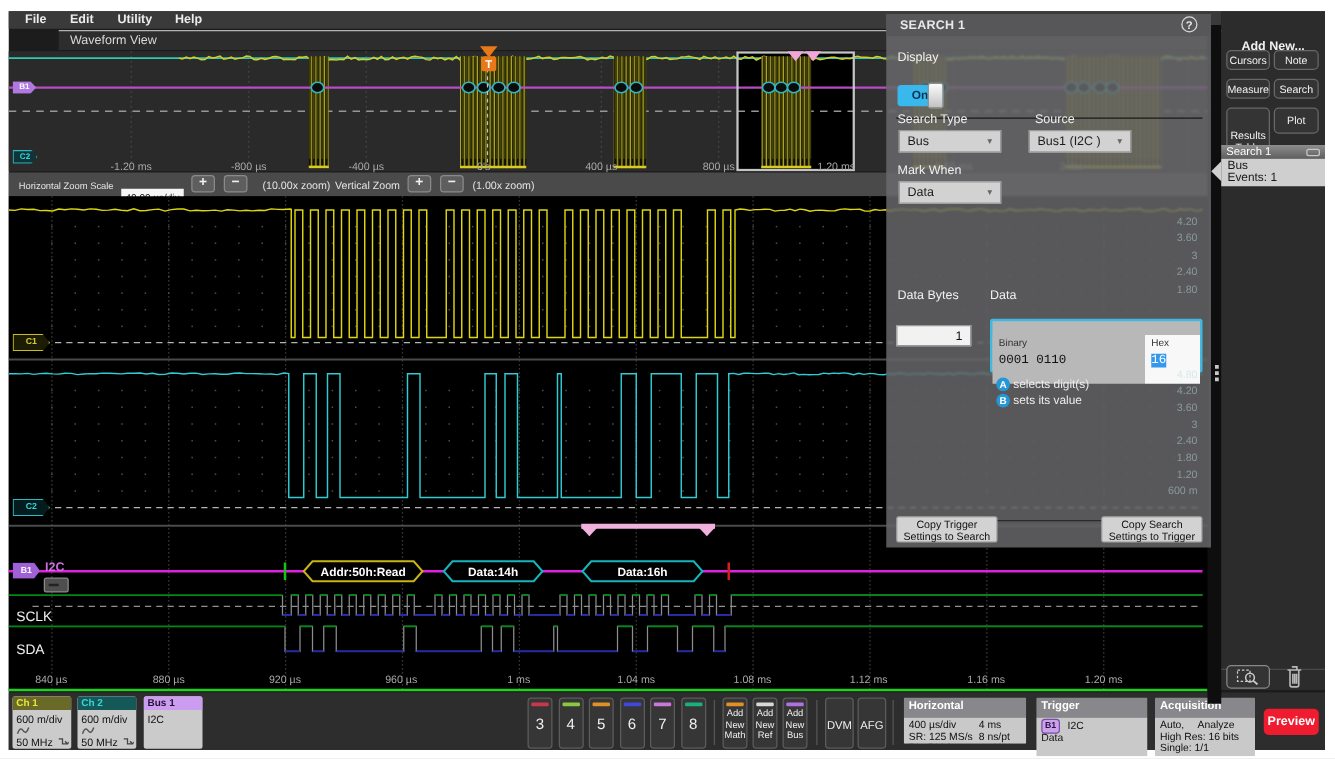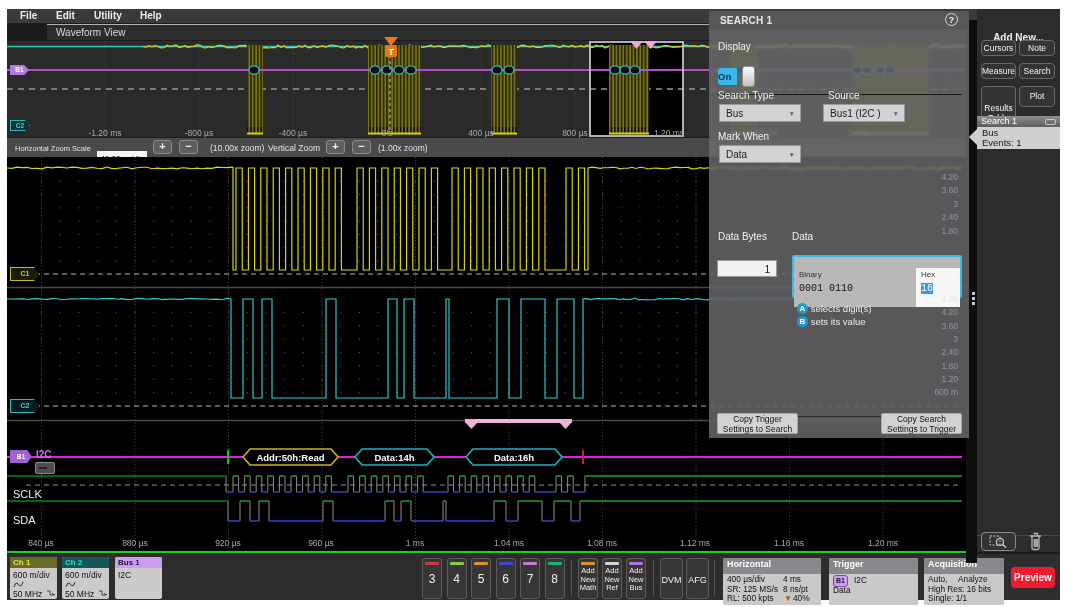--- a/index.html
+++ b/index.html
@@ -1041,21 +1041,21 @@
     <div class="vsep" style="left:646px"></div>
     <div class="numbtn" style="left:653px;width:23px">
         <div class="nm1">DVM</div>
       </div>
     <div class="numbtn" style="left:679px;width:23px">
         <div class="nm1">AFG</div>
       </div>
     <div class="vsep" style="left:707px"></div>
     <div class="panelcard" style="left:716px;width:98px">
         <div class="hd">Horizontal</div>
-        <div class="bd" style="height:31px">
+        <div class="bd" style="height:21px">
       <span style="position:absolute;left:4px;top:1px">400 µs/div</span>
           <span style="position:absolute;left:60px;top:1px">4 ms</span>
       <span style="position:absolute;left:4px;top:10.5px">SR: 125 MS/s</span>
           <span style="position:absolute;left:60px;top:10.5px">8 ns/pt</span>
       <span style="position:absolute;left:4px;top:20px">RL: 500 kpts</span>
           <span style="position:absolute;left:61px;top:20px;color:#b06000">▼</span>
           <span style="position:absolute;left:70px;top:20px">40%</span>
     </div>
       </div>
     <div class="panelcard" style="left:822px;width:89px">
@@ -1099,21 +1099,21 @@
     </div>
     <svg width="17" height="20" style="position:absolute;left:50px;top:522px">
         <path d="M3 5 h11 M5 5 v12 a1.5 1.5 0 0 0 1.5 1.5 h4 a1.5 1.5 0 0 0 1.5 -1.5 v-12 M6.5 2.5 h4 v2.5 M7.3 8 v8 M8.8 8 v8 M10.3 8 v8" stroke="#b8b8b8" fill="none" stroke-width="1.3"></path>
       </svg>
   </div>
   <div id="wedge"></div>
 
   <div id="spanel">
     <div class="hdr">SEARCH 1<span style="position:absolute;right:11px;top:2px;width:13px;height:13px;border:1.5px solid #d8d8d8;border-radius:50%;font-size:9px;font-weight:bold;text-align:center;line-height:13px">?</span></div>
     <div class="lab" style="left:9px;top:30px">Display</div>
-    <div class="abs" style="left:9px;top:46px;width:19px;height:17px;background:#38b8ec;border-radius:3px 0 0 3px;color:#093450;font-size:9.5px;font-weight:bold;text-align:left;line-height:17px">On</div>
+    <div class="abs" style="left:9px;top:46px;width:36px;height:17px;background:#38b8ec;border-radius:3px 0 0 3px;color:#093450;font-size:9.5px;font-weight:bold;text-align:center;line-height:17px">On</div>
     <div class="abs" style="left:33px;top:44px;width:13px;height:21px;background:linear-gradient(#fcfcfc,#c2c2c2);border:1px solid #909090;border-radius:3px"></div>
     <div class="abs" style="left:8px;top:72px;width:245px;height:1px;background:#1a1a1a"></div>
     <div class="lab" style="left:9px;top:79px">Search Type</div>
     <div class="dd" style="left:10px;top:93px">Bus</div>
     <div class="lab" style="left:119px;top:79px">Source</div>
     <div class="dd" style="left:114px;top:93px">Bus1 (I2C )</div>
     <div class="lab" style="left:9px;top:120px">Mark When</div>
     <div class="dd" style="left:10px;top:134px">Data</div>
     <div class="lab" style="left:9px;top:220px">Data Bytes</div>
     <div class="abs" style="left:8px;top:238px;width:60px;height:17px;background:#f2f2f2;border:1px solid #999;color:#111;font-size:10px;text-align:right;padding:3px 6px 0 0">1</div>

